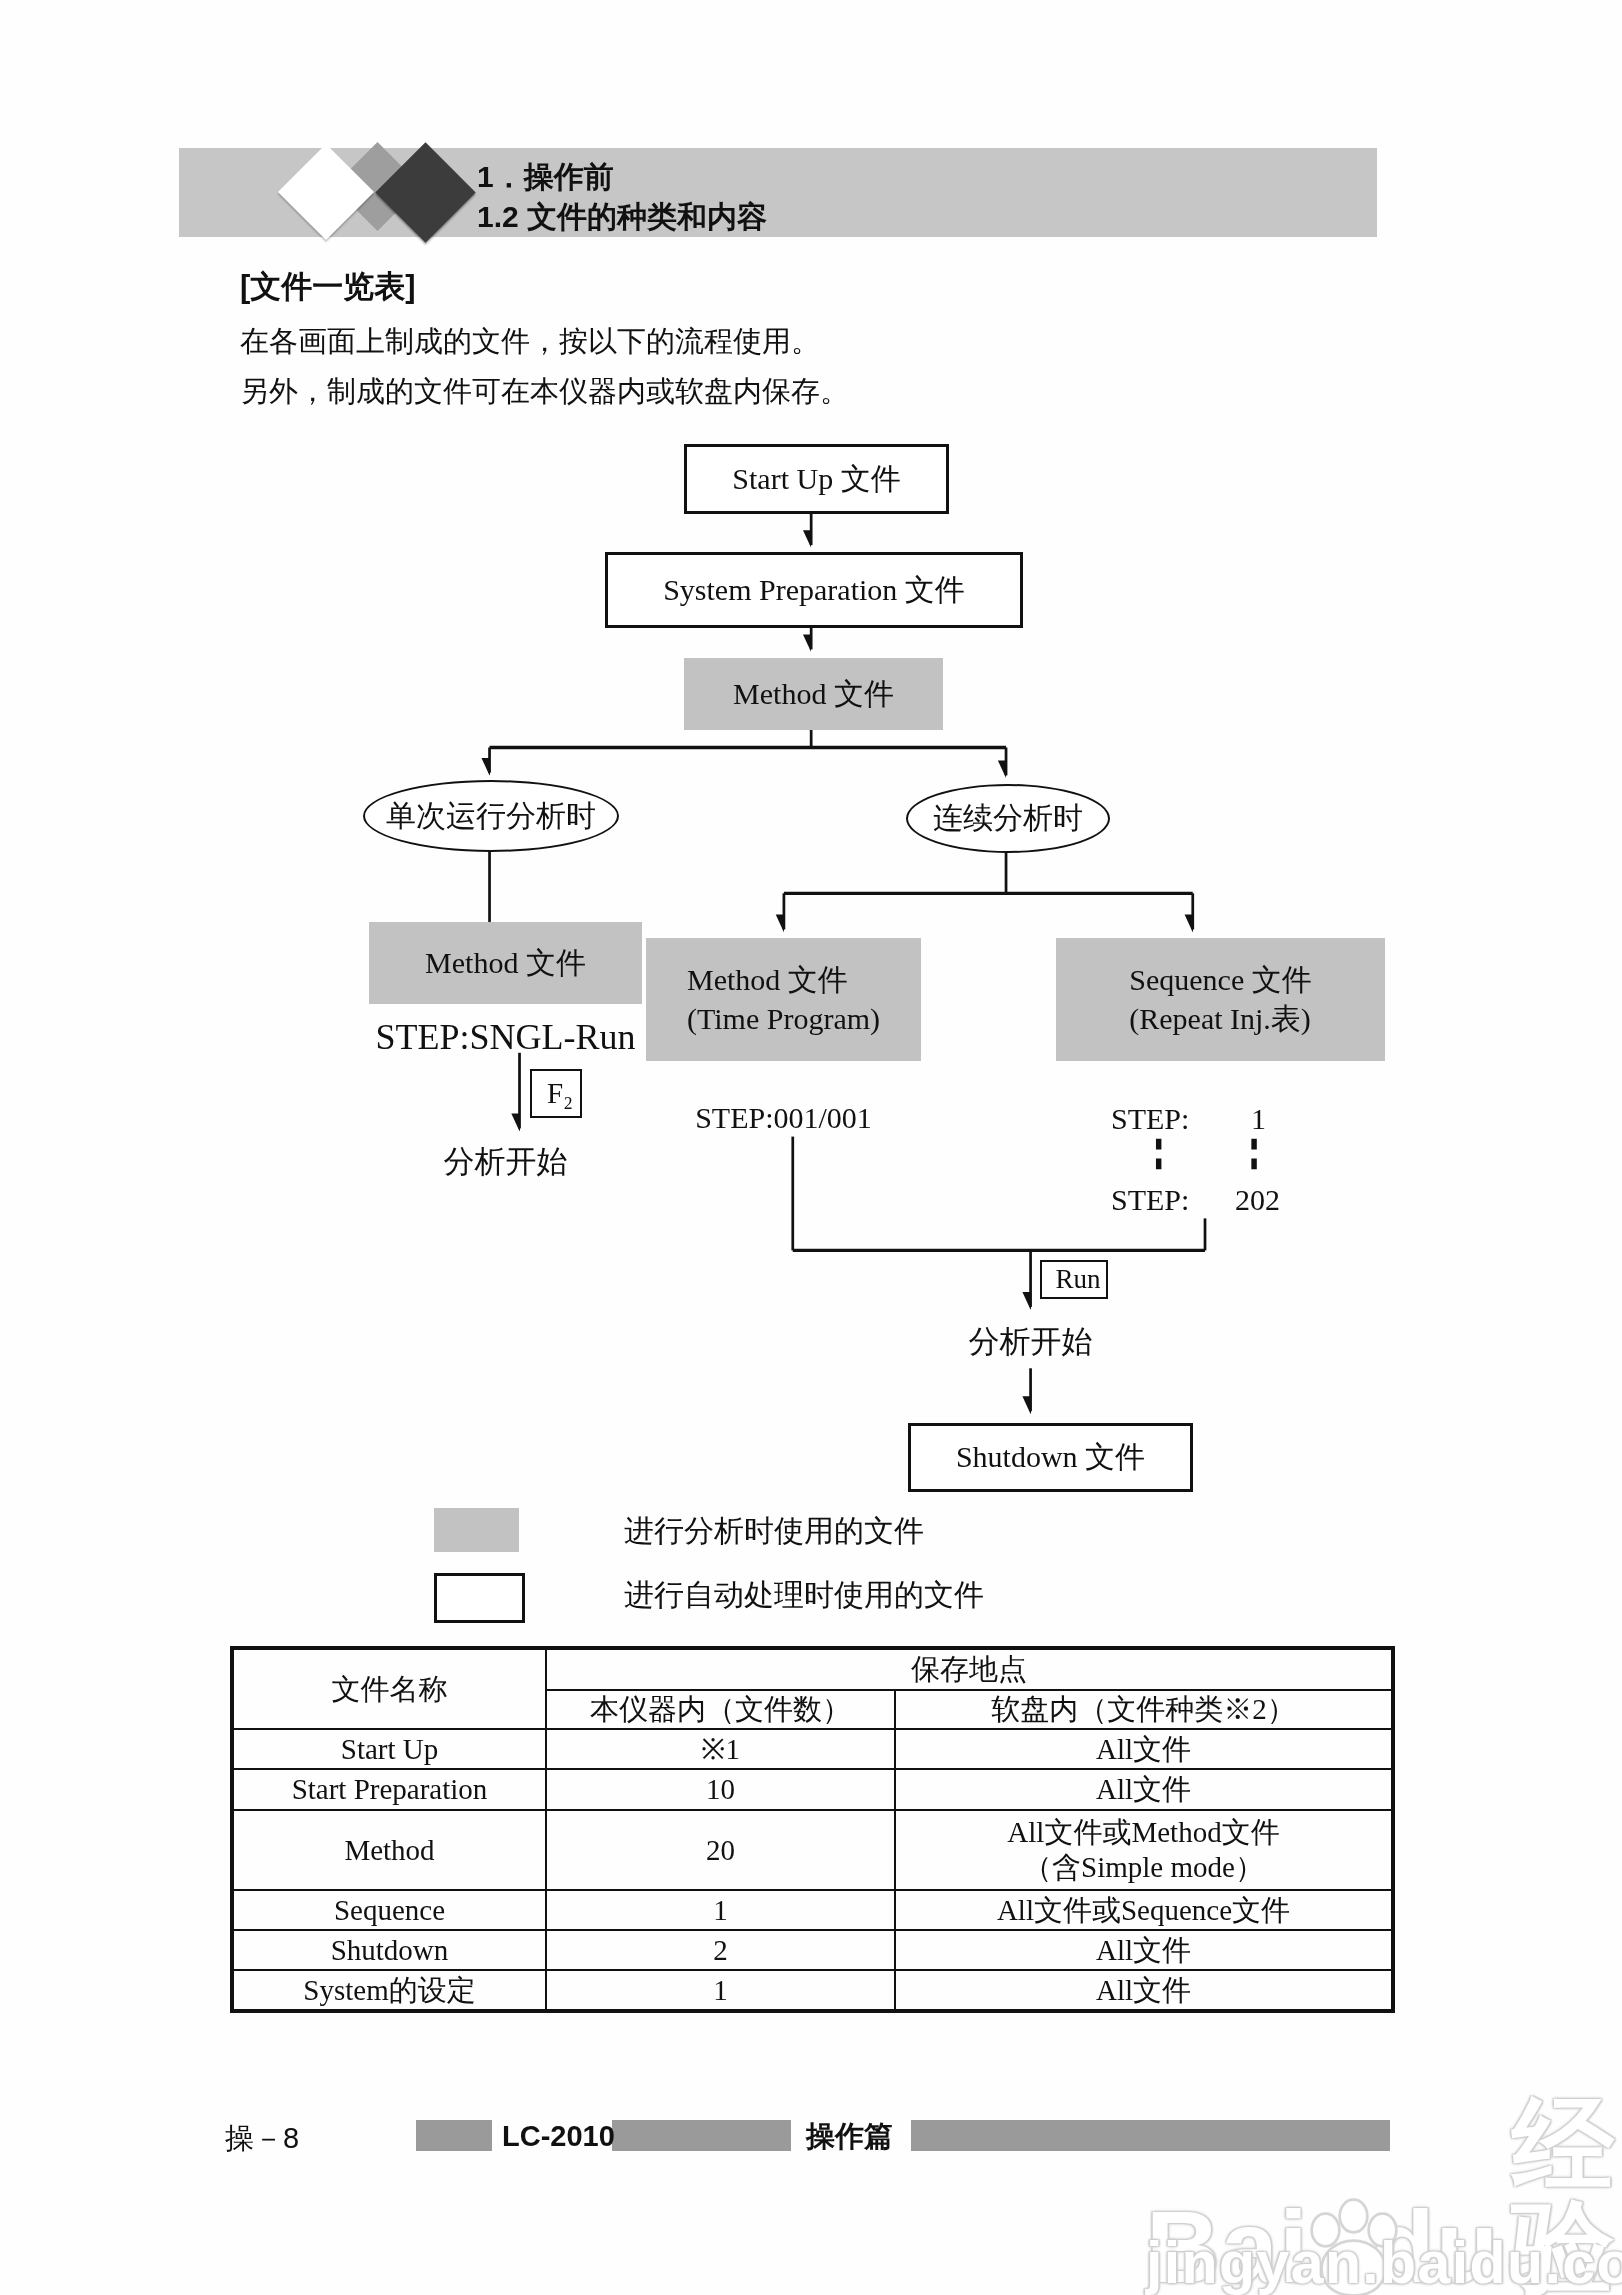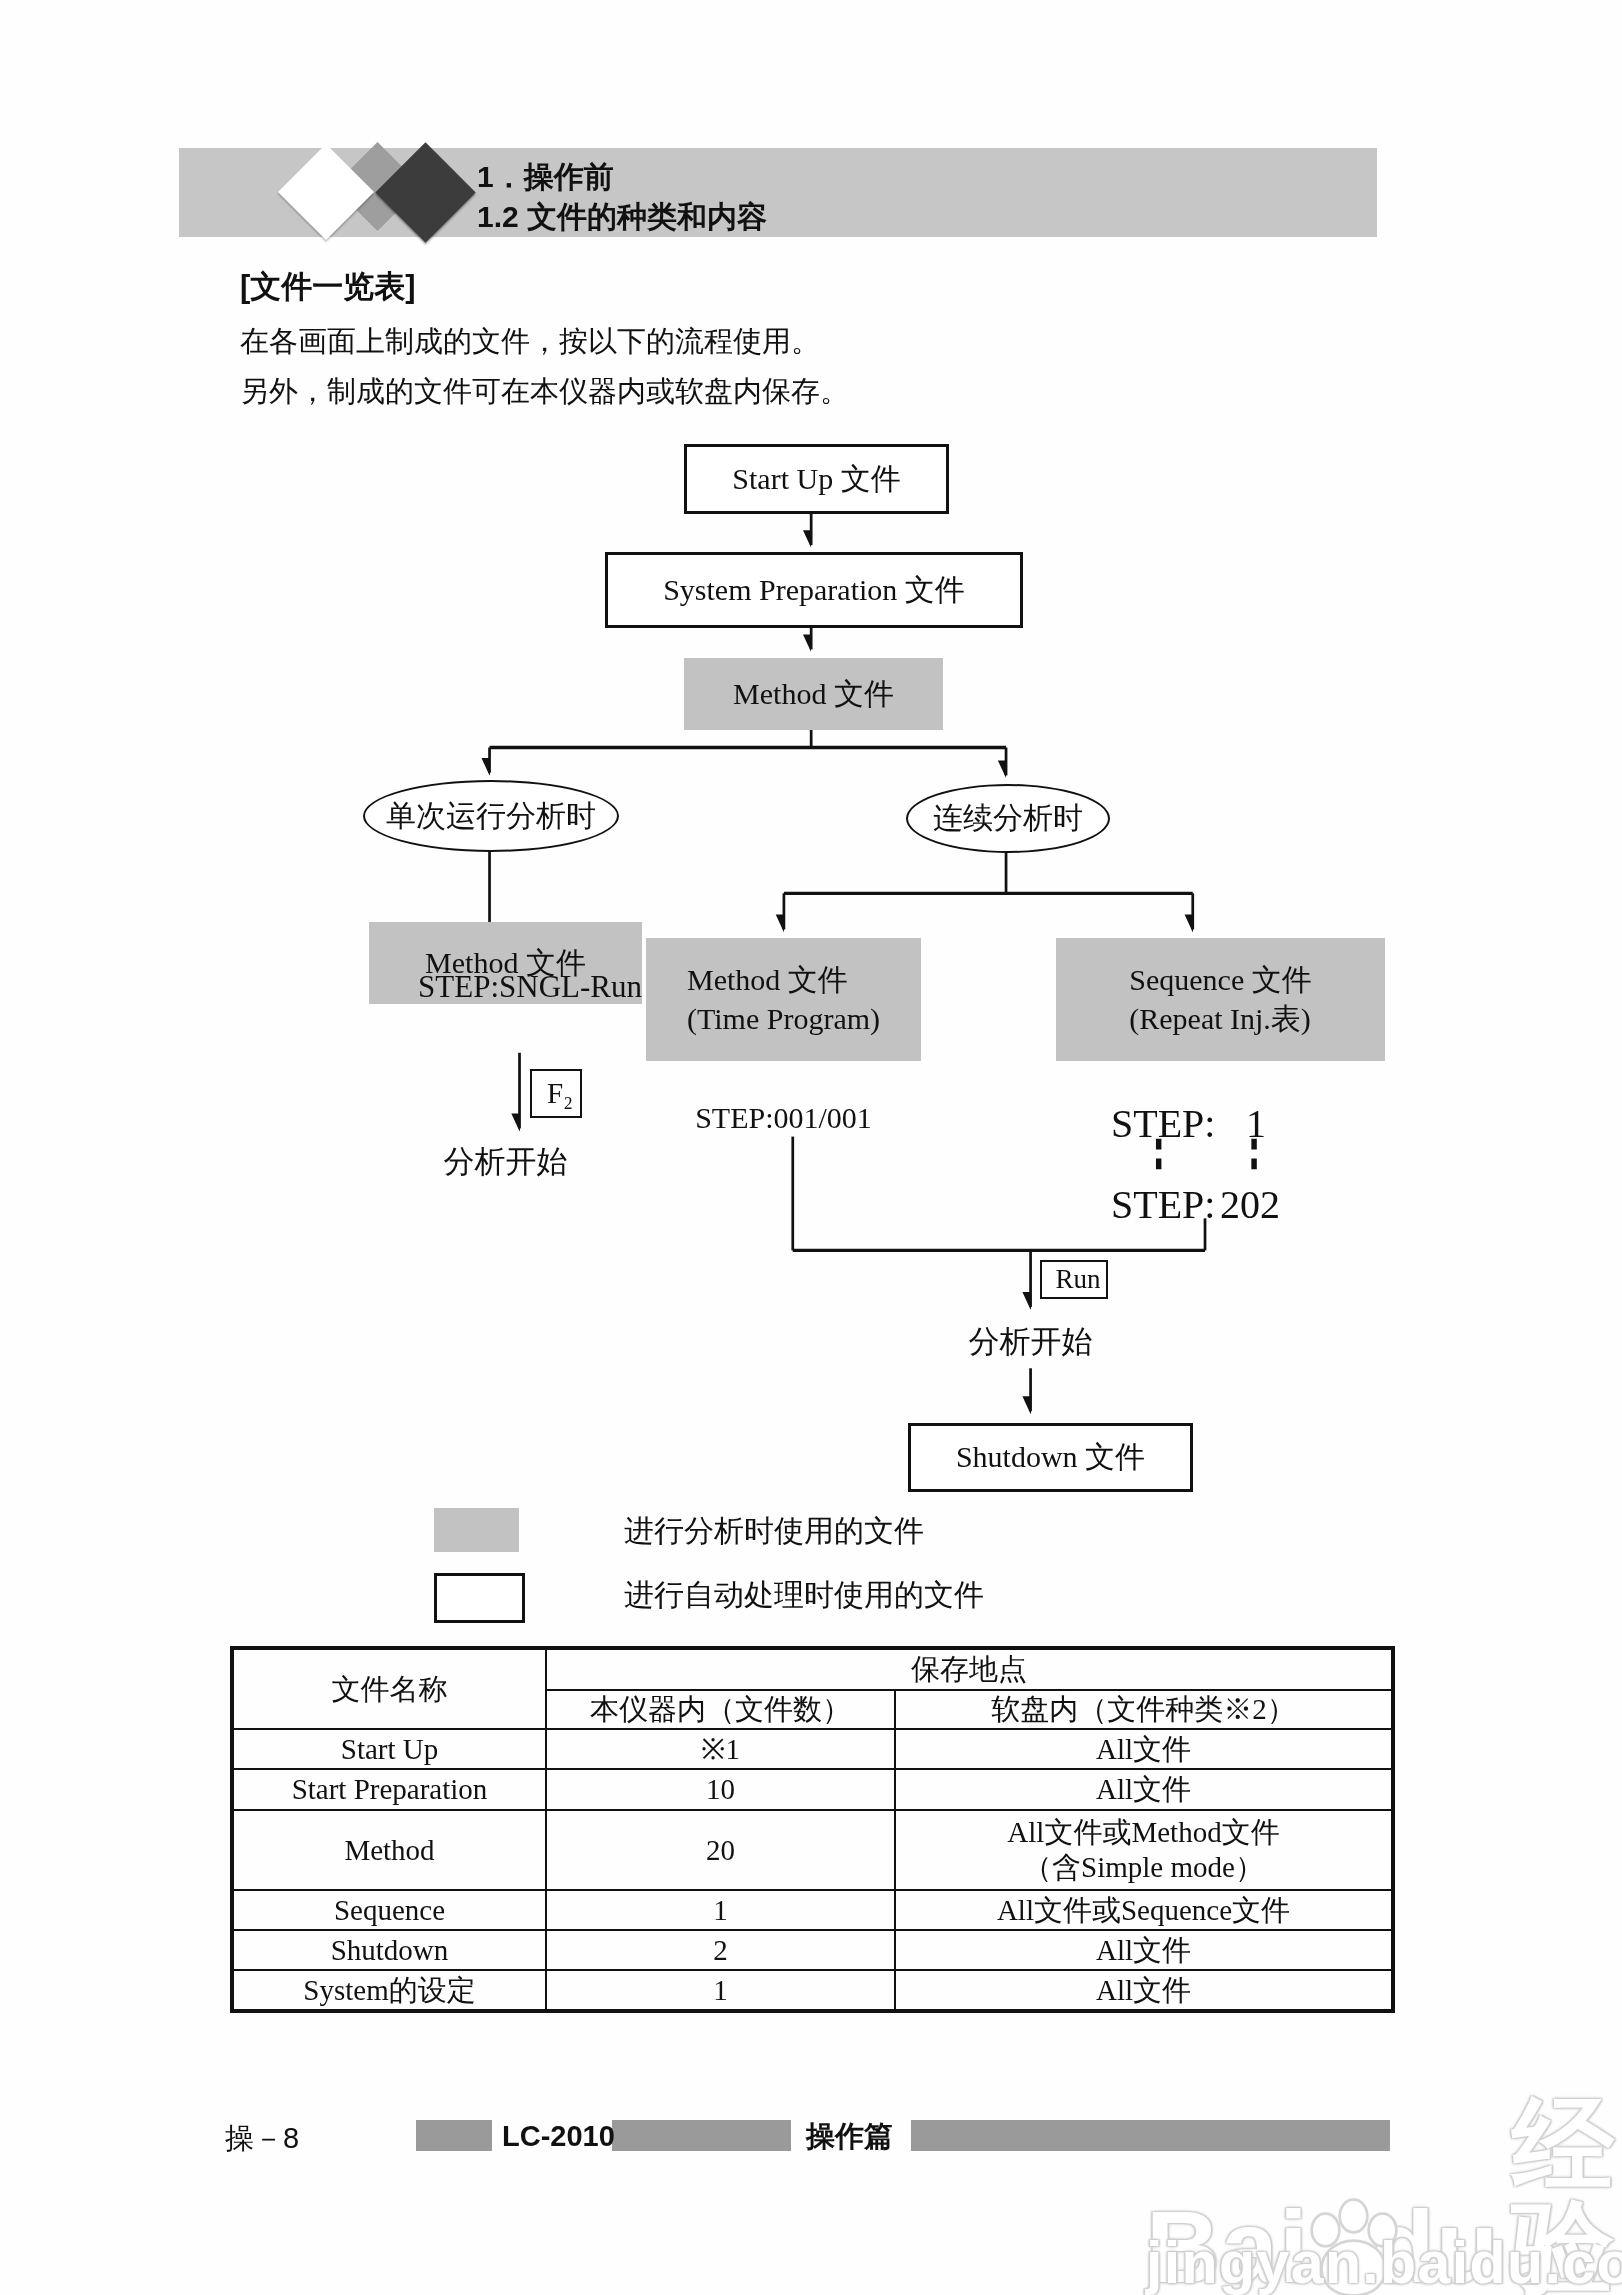--- a/index.html
+++ b/index.html
@@ -26,21 +26,21 @@
   
   .fbox{display:flex;align-items:center;justify-content:center;text-align:left;
         font-family:"Liberation Serif",serif;font-size:30px;line-height:1.28;z-index:3;}
   .white{background:#fff;border:3.4px solid #111;}
   .gray{background:#c2c2c2;border:none;}
   .ellipse{border:2.7px solid #111;border-radius:50%;background:#fff;}
   .keybox{border:2px solid #111;background:#fff;display:flex;align-items:center;justify-content:center;
           font-family:"Liberation Serif",serif;z-index:3;padding-left:8px;}
   .ftext{font-family:"Liberation Serif",serif;text-align:center;line-height:1;z-index:3;}
   .steprow{display:flex;justify-content:space-between;font-family:"Liberation Serif",serif;
-           font-size:40px;line-height:1;z-index:3;}
+           font-size:30px;line-height:1;z-index:3;}
 
   
   .sw1{left:434px;top:1508px;width:85px;height:44px;background:#c2c2c2;}
   .sw2{left:434px;top:1573px;width:85px;height:44px;background:#fff;border:3.4px solid #111;}
   .lgtext{left:624px;font-size:30px;line-height:1;font-family:"Liberation Sans",sans-serif;}
 
   
   table.filetable{position:absolute;left:230px;top:1646px;width:1161px;border-collapse:collapse;
         table-layout:fixed;font-family:"Liberation Serif",serif;font-size:29px;z-index:3;
         border:4.1px solid #111;}
@@ -118,21 +118,21 @@
   <div class="abs para p2">另外，制成的文件可在本仪器内或软盘内保存。</div>
 
   <div class="abs fbox white" style="left:684px;top:444px;width:259px;height:64px;">Start Up 文件</div>
   <div class="abs fbox white" style="left:605px;top:552px;width:412px;height:70px;">System Preparation 文件</div>
   <div class="abs fbox gray" style="left:684px;top:658px;width:259px;height:72px;">Method 文件</div>
 
   <div class="abs fbox ellipse" style="left:363px;top:780px;width:252px;height:68px;">单次运行分析时</div>
   <div class="abs fbox ellipse" style="left:906px;top:784px;width:200px;height:65px;">连续分析时</div>
 
   <div class="abs fbox gray" style="left:369px;top:922px;width:273px;height:82px;">Method 文件</div>
-  <div class="abs ftext" style="left:369px;top:971px;width:273px;font-size:31px;text-align:right;">STEP:SNGL-Run</div>
+  <div class="abs ftext" style="left:369px;top:1019px;width:273px;font-size:36px;">STEP:SNGL-Run</div>
   <div class="abs keybox" style="left:530px;top:1069px;width:40px;height:45px;font-size:29px;">F₂</div>
   <div class="abs ftext" style="left:369px;top:1146px;width:273px;font-size:31px;">分析开始</div>
 
   <div class="abs fbox gray twolines" style="left:646px;top:938px;width:275px;height:123px;">
     <div>
       <span>Method 文件</span>
       <span>(Time Program)</span>
     </div>
   </div>
   <div class="abs fbox gray twolines" style="left:1056px;top:938px;width:329px;height:123px;">

